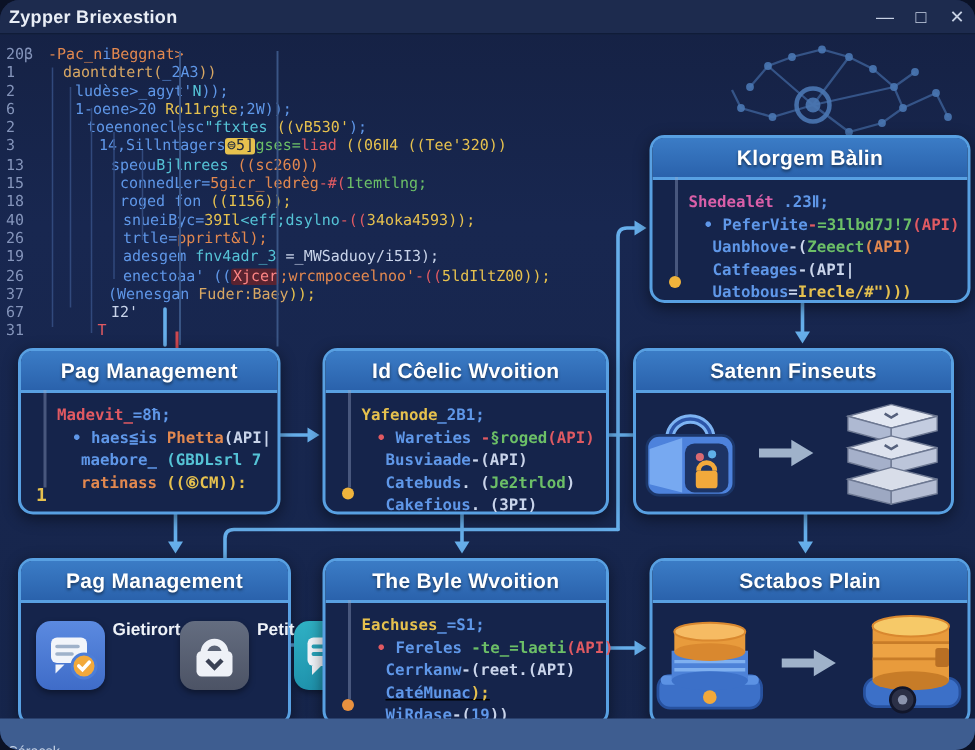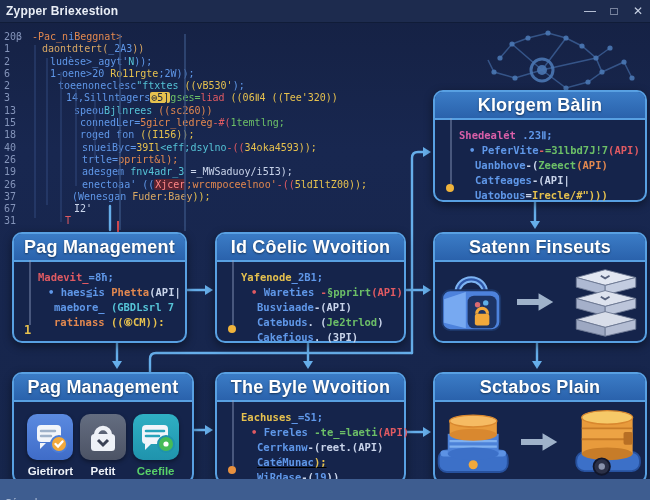--- a/index.html
+++ b/index.html
@@ -1,18 +1,18 @@
 <!DOCTYPE html>
 <html><head>
 <meta charset="utf-8">
 <style>
   html,body{margin:0;padding:0;background:#0b1226;}
   .window{position:relative;width:650px;height:500px;overflow:hidden;
     font-family:"Liberation Sans",sans-serif;
-    background:linear-gradient(180deg,#152143 0%,#182750 30%,#16254b 100%);}
+    background:linear-gradient(180deg,#152143 0%,#182750 30%,#16254b 100%);border-radius:13px;}
   
   .titlebar{position:absolute;top:0;left:0;right:0;height:22px;background:#1d2b4e;
     border-bottom:1px solid #101c38;display:flex;align-items:center;}
   .titlebar .tbtitle{color:#e9eef6;font-size:12px;font-weight:bold;padding-left:6px;letter-spacing:.2px;}
   .tbcontrols{margin-left:auto;display:flex;align-items:center;height:100%;}
   .tbbtn{width:24px;height:100%;display:flex;align-items:center;justify-content:center;
     color:#c7d1e4;font-size:12px;cursor:default;background:transparent;border:none;}
   
   .maintitle{position:absolute;top:22px;left:40px;right:0;text-align:center;
     color:#f4f7fc;font-size:23px;font-weight:bold;letter-spacing:.5px;
@@ -29,34 +29,34 @@
   .tk-yl{color:#e6c14e}.tk-gr{color:#6cbf67}.tk-mg{color:#d95fa8}.tk-wh{color:#c9d4ea}
   .tk-tn{color:#d8a763}
   .tk-rdh{color:#ff8585;background:#5a2330;border-radius:2px;padding:0 1px}
   .tk-ylh{color:#20293e;background:#e6c14e;border-radius:2px;padding:0 1px}
   
   .node{position:absolute;border:2px solid #58a0e2;border-radius:10px;background:#15244b;
     box-shadow:0 3px 10px rgba(0,0,0,.45);}
   .node .hd{height:26px;background:linear-gradient(180deg,#3b7cc6,#2a62ac);
     border-radius:7px 7px 0 0;border-bottom:2px solid #58a0e2;
     display:flex;align-items:center;justify-content:center;
-    color:#ffffff;font-size:18px;font-weight:bold;letter-spacing:.2px;
+    color:#ffffff;font-size:14px;font-weight:bold;letter-spacing:.2px;
     text-shadow:0 1px 2px rgba(0,0,0,.5);}
   .node .bd{position:relative;padding:8px 4px 4px 24px;
     font-family:"DejaVu Sans Mono",monospace;font-size:10.5px;line-height:15px;}
   .vguide{position:absolute;left:15px;top:26px;bottom:16px;width:1.5px;
     background:rgba(150,165,200,.4);}
   .ydot{position:absolute;left:11px;bottom:8px;width:8px;height:8px;border-radius:50%;
     background:#f0b43c;}
   .numfoot{position:absolute;left:10px;bottom:4px;color:#e6c14e;font-weight:bold;
     font-family:"DejaVu Sans Mono",monospace;font-size:12px;}
   
   .iconrow{display:flex;align-items:center;justify-content:center;gap:10px;height:76px;padding-top:2px;}
   .appicons{display:flex;align-items:flex-start;justify-content:space-around;padding:12px 10px 0 10px;}
-  .appicon{display:flex;flex-direction:column;gap:5px;background:none;border:none;padding:0;cursor:default;}
+  .appicon{display:flex;flex-direction:row;gap:5px;background:none;border:none;padding:0;cursor:default;}
   .appicon .sq{width:46px;height:46px;border-radius:10px;display:flex;align-items:center;justify-content:center;
     box-shadow:0 2px 4px rgba(0,0,0,.4);}
   .appicon .lbl{font-size:11.5px;font-weight:bold;color:#eef2f8;}
   .appicon .lbl.green{color:#58d068;}
   .sq.blue{background:linear-gradient(180deg,#5b8ae0,#3f6cc8);}
   .sq.gray{background:linear-gradient(180deg,#646d80,#4c5365);}
   .sq.teal{background:linear-gradient(180deg,#2fb0c4,#1f93ad);}
   
   .overlay{position:absolute;top:0;left:0;pointer-events:none;}
   
@@ -185,30 +185,30 @@
         <div class="cl" style="padding-left: 16px;"><span class="tk-or">ratinass </span><span class="tk-yl">((⑥CM)):</span></div>
       </div>
     <div class="vguide"></div>
     <div class="numfoot">1</div>
   </div>
 
   <div class="node" style="left:215px;top:232px;width:187px;height:107px;">
     <div class="hd">Id Côelic Wvoition</div>
     <div class="bd">
         <div class="cl" style="padding-left: 0px;"><span class="tk-yl">Yafenode</span><span class="tk-bl">_2B1;</span></div>
-        <div class="cl" style="padding-left: 10px;"><span class="tk-rd">• </span><span class="tk-bl">Wareties </span><span class="tk-rd">-</span><span class="tk-gr">§pprirt</span><span class="tk-rd">(API)</span></div>
+        <div class="cl" style="padding-left: 10px;"><span class="tk-rd">• </span><span class="tk-bl">Wareties </span><span class="tk-rd">-</span><span class="tk-gr">§roged</span><span class="tk-rd">(API)</span></div>
         <div class="cl" style="padding-left: 16px;"><span class="tk-bl">Busviaade</span><span class="tk-wh">-(API)</span></div>
         <div class="cl" style="padding-left: 16px;"><span class="tk-bl">Catebuds</span><span class="tk-wh">. (</span><span class="tk-gr">Je2trlod</span><span class="tk-wh">)</span></div>
         <div class="cl" style="padding-left: 16px;"><span class="tk-bl">Cakefious</span><span class="tk-wh">. (3PI)</span></div>
       </div>
     <div class="vguide"></div>
     <div class="ydot"></div>
   </div>
 
-  <div class="node" style="left:433px;top:232px;width:210px;height:107px;">
+  <div class="node" style="left:422px;top:232px;width:210px;height:107px;">
     <div class="hd">Satenn Finseuts</div>
     <div class="iconrow">
       <svg width="74" height="66" viewBox="0 0 80 70">
         <path d="M25,24 a15,14 0 0 1 30,0" stroke="#7db3f2" stroke-width="7" fill="none"></path>
         <path d="M25,24 a15,14 0 0 1 30,0" stroke="#2c55a8" stroke-width="2.5" fill="none"></path>
         <rect x="8" y="22" width="64" height="44" rx="9" fill="#4d82dc" stroke="#1c3668" stroke-width="2"></rect>
         <path d="M10,32 L34,24 L34,64 L10,58 Z" fill="#7fb0f4" opacity="0.85"></path>
         <rect x="36" y="28" width="32" height="36" rx="7" fill="#1d3465"></rect>
         <circle cx="47" cy="38" r="3" fill="#d96a72"></circle>
         <circle cx="56" cy="36" r="3" fill="#5fb0e8"></circle>

